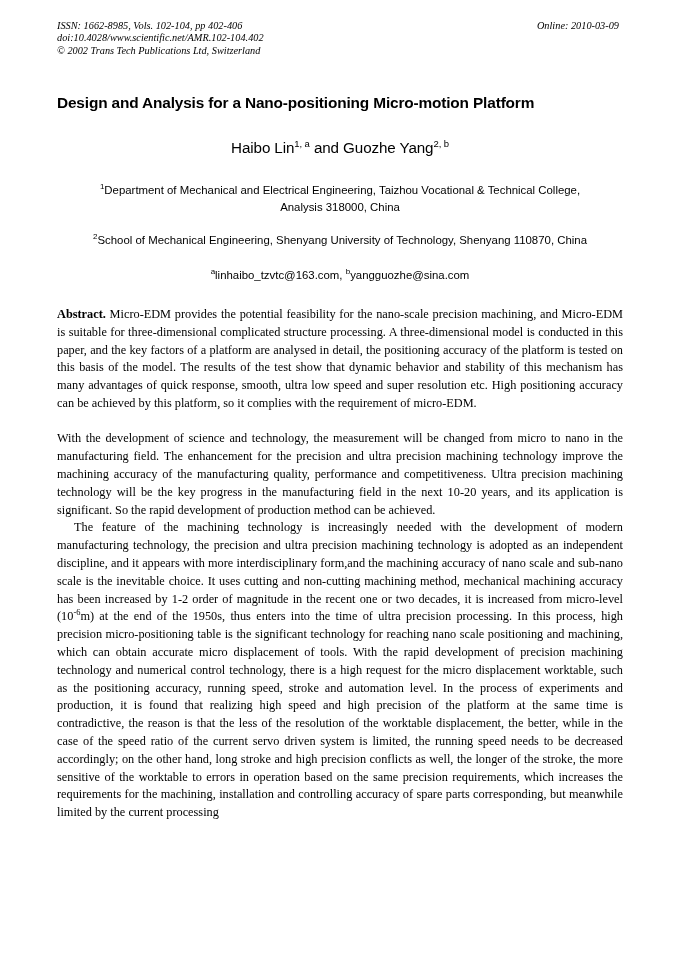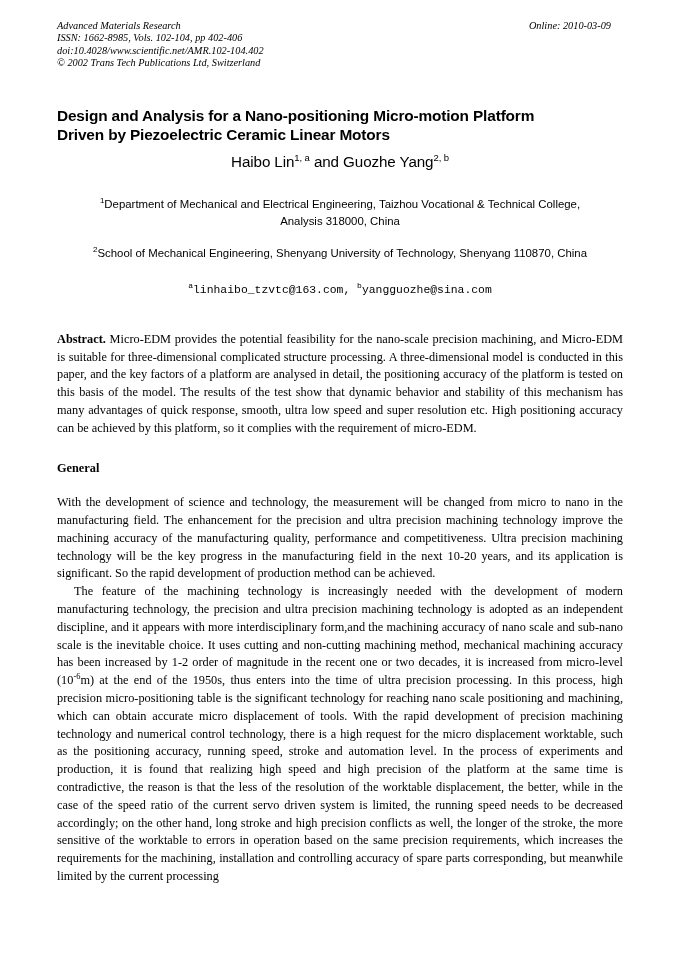--- a/index.html
+++ b/index.html
@@ -31,21 +31,21 @@
     font-size: 10.3px;
     line-height: 12.4px;
     position: relative;
     margin-bottom: 0;
   }
   .journal-header .jh-line {
     white-space: nowrap;
   }
   .online-date {
     position: absolute;
-    right: 12px;
+    right: 4px;
     top: 0;
     font-style: italic;
     font-size: 10.3px;
   }
 
   
   .title {
     font-family: "Liberation Sans", sans-serif;
     font-weight: bold;
     font-size: 15.4px;
@@ -53,37 +53,37 @@
     margin-top: 36px;
     letter-spacing: -0.15px;
   }
   .title .tline { display: block; }
 
   
   .authors {
     font-family: "Liberation Sans", sans-serif;
     font-size: 15.2px;
     text-align: center;
-    margin-top: 7px;
+    margin-top: 25px;
     letter-spacing: -0.1px;
   }
   .authors sup { font-size: 9.5px; vertical-align: super; }
 
   
   .affiliations {
     font-family: "Liberation Sans", sans-serif;
     font-size: 11.4px;
     line-height: 17.5px;
     text-align: center;
     margin-top: 22px;
   }
   .aff-block { margin-bottom: 11px; }
   .affiliations sup { font-size: 8px; vertical-align: super; }
   .emails {
-    font-family: Liberation Mono, monospace;
+    font-family: Liberation Sans, sans-serif;
     font-size: 11.4px;
     text-align: center;
     margin-top: 14px;
   }
   .emails sup { font-size: 8px; vertical-align: super; }
 
   
   .keywords {
     font-family: "Liberation Sans", sans-serif;
     font-size: 10.6px;
@@ -91,21 +91,21 @@
     line-height: 14px;
   }
   .keywords b { font-weight: bold; }
 
   
   .abstract {
     font-family: "Liberation Serif", serif;
     font-size: 12.3px;
     line-height: 17.7px;
     text-align: justify;
-    margin-top: 32px;
+    margin-top: 22px;
   }
   .abstract b { font-weight: bold; }
 
   
   .section-head {
     font-family: "Liberation Serif", serif;
     font-weight: bold;
     font-size: 12.3px;
     margin-top: 24px;
   }
@@ -119,46 +119,43 @@
   .body-par.indent { text-indent: 17px; margin-top: 0; }
   .body-par sup { font-size: 8.4px; vertical-align: super; line-height: 0; }
 </style>
 </head>
 <body>
 
 <div class="page">
   <div class="content">
 
     <div class="journal-header">
-      <div class="jh-line">Advanced Materials Research</div>
       <div class="jh-line">ISSN: 1662-8985, Vols. 102-104, pp 402-406</div>
       <div class="jh-line">doi:10.4028/www.scientific.net/AMR.102-104.402</div>
       <div class="jh-line">© 2002 Trans Tech Publications Ltd, Switzerland</div>
       <div class="online-date">Online: 2010-03-09</div>
     </div>
 
     <div class="title">
       <span class="tline">Design and Analysis for a Nano-positioning Micro-motion Platform</span>
-      <span class="tline">Driven by Piezoelectric Ceramic Linear Motors</span>
     </div>
 
     <div class="authors"><span>Haibo Lin</span><sup>1, a</sup><span> and </span><span>Guozhe Yang</span><sup>2, b</sup></div>
 
     <div class="affiliations">
       <div class="aff-block">
         <sup>1</sup><span>Department of Mechanical and Electrical Engineering, Taizhou Vocational &amp; Technical College,</span>
         <div>Analysis 318000, China</div>
       </div>
       <div class="aff-block">
         <sup>2</sup><span>School of Mechanical Engineering, Shenyang University of Technology, Shenyang 110870, China</span>
       </div>
       <div class="emails"><sup>a</sup><span>linhaibo_tzvtc@163.com, </span><sup>b</sup><span>yangguozhe@sina.com</span></div>
     </div>
 
 
     <div class="abstract"><b>Abstract.</b><span> Micro-EDM provides the potential feasibility for the nano-scale precision machining, and Micro-EDM is suitable for three-dimensional complicated structure processing. A three-dimensional model is conducted in this paper, and the key factors of a platform are analysed in detail, the positioning accuracy of the platform is tested on this basis of the model. The results of the test show that dynamic behavior and stability of this mechanism has many advantages of quick response, smooth, ultra low speed and super resolution etc. High positioning accuracy can be achieved by this platform, so it complies with the requirement of micro-EDM.</span></div>
 
-    <div class="section-head">General</div>
     <div class="body-par">With the development of science and technology, the measurement will be changed from micro to nano in the manufacturing field. The enhancement for the precision and ultra precision machining technology improve the machining accuracy of the manufacturing quality, performance and competitiveness. Ultra precision machining technology will be the key progress in the manufacturing field in the next 10-20 years, and its application is significant. So the rapid development of production method can be achieved.</div>
     <div class="body-par indent"><span>The feature of the machining technology is increasingly needed with the development of modern manufacturing technology, the precision and ultra precision machining technology is adopted as an independent discipline, and it appears with more interdisciplinary form,and the machining accuracy of nano scale and sub-nano scale is the inevitable choice. It uses cutting and non-cutting machining method, mechanical machining accuracy has been increased by 1-2 order of magnitude in the recent one or two decades, it is increased from micro-level (10</span><sup>-6</sup><span>m) at the end of the 1950s, thus enters into the time of ultra precision processing. In this process, high precision micro-positioning table is the significant technology for reaching nano scale positioning and machining, which can obtain accurate micro displacement of tools. With the rapid development of precision machining technology and numerical control technology, there is a high request for the micro displacement worktable, such as the positioning accuracy, running speed, stroke and automation level. In the process of experiments and production, it is found that realizing high speed and high precision of the platform at the same time is contradictive, the reason is that the less of the resolution of the worktable displacement, the better, while in the case of the speed ratio of the current servo driven system is limited, the running speed needs to be decreased accordingly; on the other hand, long stroke and high precision conflicts as well, the longer of the stroke, the more sensitive of the worktable to errors in operation based on the same precision requirements, which increases the requirements for the machining, installation and controlling accuracy of spare parts corresponding, but meanwhile limited by the current processing</span></div>
 
   </div>
 </div>
 
 </body></html>

